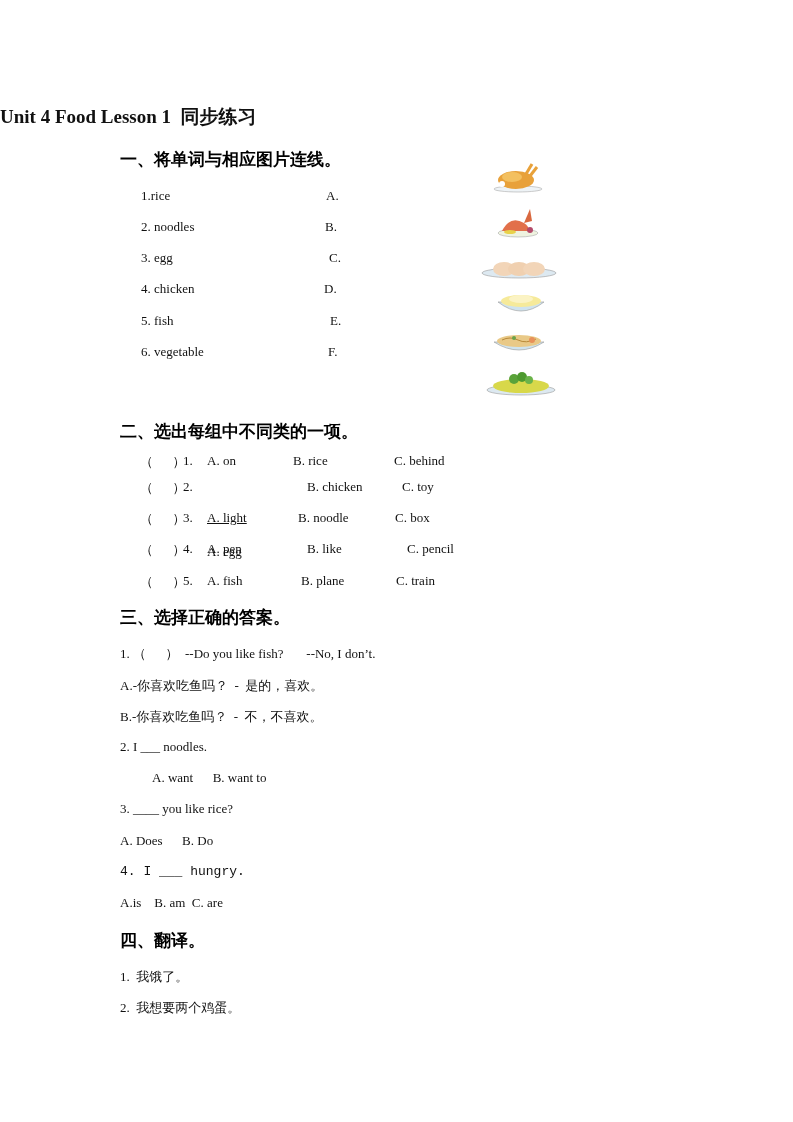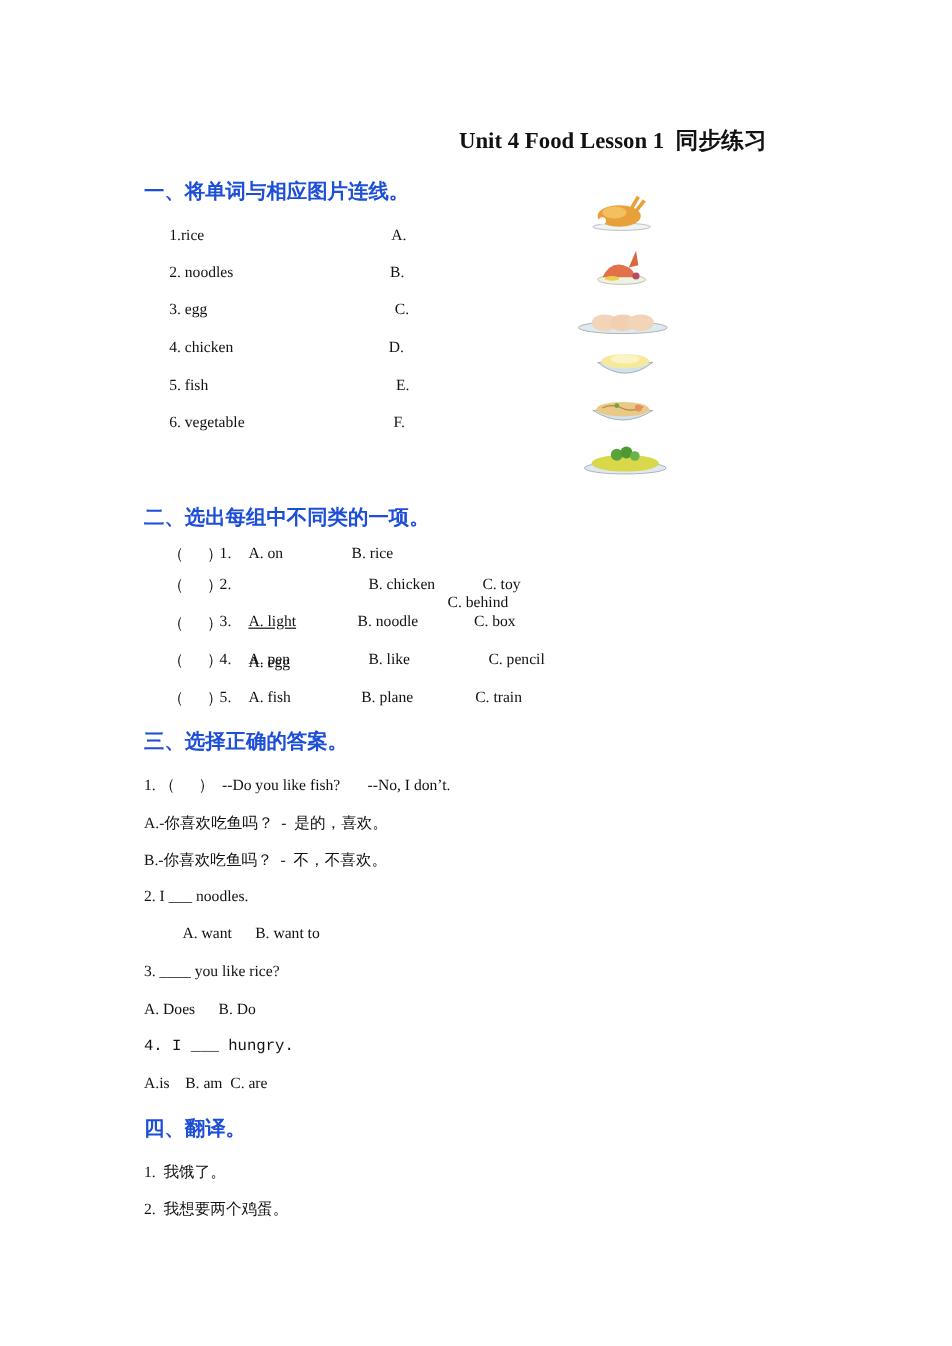--- a/index.html
+++ b/index.html
@@ -1,20 +1,20 @@
 <!DOCTYPE html>
 <html><head>
 <meta charset="utf-8">
 <style>
   html, body { margin: 0; padding: 0; background: #ffffff; }
   body { width: 793px; height: 1122px; position: relative; overflow: hidden;
          font-family: "Liberation Serif", "DejaVu Serif", serif; color: #111; }
   .abs { position: absolute; white-space: pre; }
-  .title { font-size: 19px; font-weight: bold; top: 104px; left: 0; width: 639px; text-align: right; }
-  .sec { font-family: "DejaVu Sans", sans-serif; font-size: 17px; font-weight: bold; color: #1d4ed8; left: 120px; }
+  .title { font-size: 19px; font-weight: bold; top: 104px; left: 0; width: 639px; text-align: left; }
+  .sec { font-family: "DejaVu Sans", sans-serif; font-size: 17px; font-weight: bold; color: #000000; left: 120px; }
   .t13 { font-size: 13px; text-align: right; }
   .food { position: absolute; }
 </style>
 </head>
 <body>
 
 <div class="abs title">Unit 4 Food Lesson 1  同步练习</div>
 
 <div class="abs sec" style="top:148px;">一、将单词与相应图片连线。</div>
 
@@ -72,21 +72,21 @@
   <circle cx="38" cy="9" r="5" fill="#4e9a30"></circle>
   <circle cx="45" cy="12" r="4" fill="#6ab34a"></circle>
 </svg>
 
 <div class="abs sec" style="top:420px;">二、选出每组中不同类的一项。</div>
 
 <div class="abs t13" style="top:453px;left:140px;">（      ）</div>
 <div class="abs t13" style="top:453px;left:183px;">1.</div>
 <div class="abs t13" style="top:453px;left:207px;">A. on</div>
 <div class="abs t13" style="top:453px;left:280px;margin-left:13px;">B. rice</div>
-<div class="abs t13" style="top:453px;left:373px;margin-top:41px;">C. behind</div>
+<div class="abs t13" style="top:453px;left:394px;">C. behind</div>
 
 <div class="abs t13" style="top:479px;left:140px;">（      ）</div>
 <div class="abs t13" style="top:479px;left:183px;">2.</div>
 <div class="abs t13" style="top:505px;left:207px;margin-top:39px;">A. egg</div>
 <div class="abs t13" style="top:479px;left:307px;">B. chicken</div>
 <div class="abs t13" style="top:479px;left:402px;">C. toy</div>
 
 <div class="abs t13" style="top:510px;left:140px;">（      ）</div>
 <div class="abs t13" style="top:510px;left:183px;">3.</div>
 <div class="abs t13" style="top:510px;left:207px;text-decoration:underline;">A. light</div>

